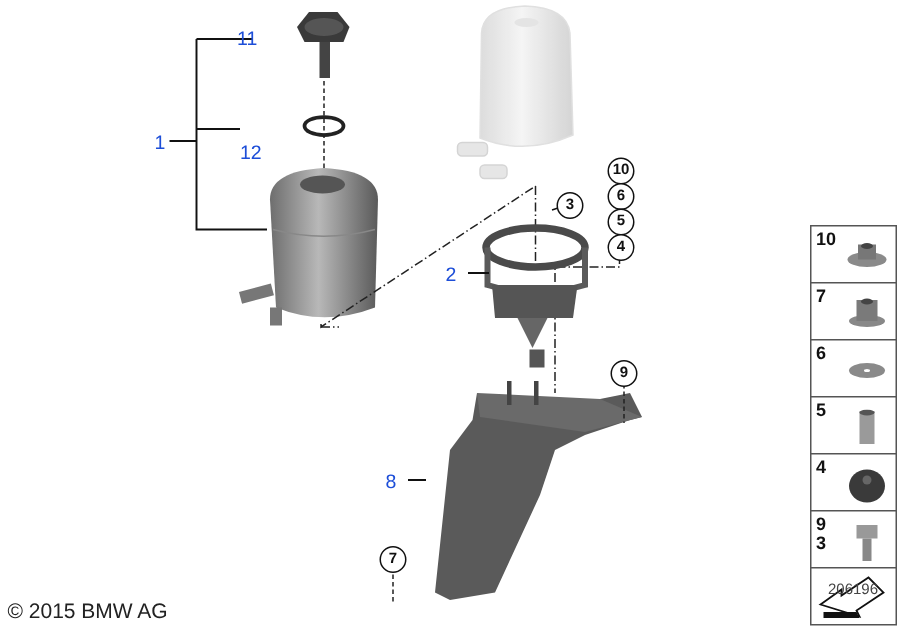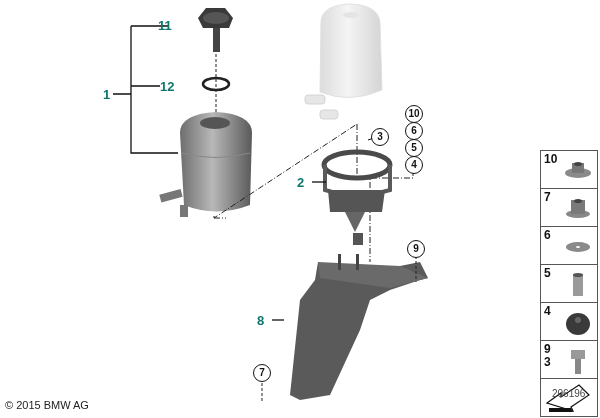--- a/index.html
+++ b/index.html
@@ -1,26 +1,26 @@
 <!DOCTYPE html>
 <html><head>
 <meta charset="utf-8">
 <style>
   html, body { margin:0; padding:0; background:#ffffff; }
   body { width:600px; height:418px; position:relative; overflow:hidden; font-family:"Liberation Sans", sans-serif; }
   #diagram { position:absolute; left:0; top:0; width:600px; height:418px; }
-  .callout { position:absolute; font-weight:bold; font-size:13px; color:#0f766e; line-height:1; }
+  .callout { position:absolute; font-weight:normal; font-size:13px; color:#1d4ed8; line-height:1; }
   .circ { position:absolute; width:16px; height:16px; border:1.3px solid #111; border-radius:50%; background:#fff;
           font-size:10px; font-weight:bold; text-align:center; line-height:16px; color:#111; }
   .plist { position:absolute; left:540px; top:150px; width:58px; }
   .pcell { position:relative; height:37px; border:1px solid #555; border-bottom:none; background:#fff; }
   .pcell:last-child { border-bottom:1px solid #555; }
   .pnum { position:absolute; left:3px; top:2px; font-size:12px; font-weight:bold; line-height:13px; color:#111; }
   .pico { position:absolute; right:5px; top:8px; }
-  .copyright { position:absolute; left:5px; top:399px; font-size:11px; color:#222; }
+  .copyright { position:absolute; left:5px; top:399px; font-size:14px; color:#222; }
   .imgid { position:absolute; left:552px; top:388px; font-size:10px; color:#444; }
 </style>
 </head>
 <body>
 
 <svg id="diagram" viewBox="0 0 600 418" xmlns="http://www.w3.org/2000/svg">
   <defs>
     <linearGradient id="gr" x1="0" x2="1" y1="0" y2="0">
       <stop offset="0" stop-color="#6e6e6e"></stop>
       <stop offset="0.45" stop-color="#b8b8b8"></stop>
@@ -83,21 +83,21 @@
     <path d="M318 262 L400 266 L428 278 L390 288 L320 278 Z" fill="#6a6a6a"></path>
     <rect x="338" y="254" width="3" height="16" fill="#444"></rect>
     <rect x="356" y="254" width="3" height="16" fill="#444"></rect>
   </g>
   <line x1="272" y1="320" x2="284" y2="320" stroke="#111" stroke-width="1.3"></line>
   <line x1="416" y1="256" x2="416" y2="282" stroke="#222" stroke-dasharray="3,2"></line>
   <line x1="262" y1="383" x2="262" y2="403" stroke="#222" stroke-dasharray="3,2"></line>
 </svg>
 
 <span class="callout" style="left:158px;top:19px;">11</span>
-<span class="callout" style="left:160px;top:80px;">12</span>
+<span class="callout" style="left:160px;top:95px;">12</span>
 <span class="callout" style="left:103px;top:88px;">1</span>
 <span class="callout" style="left:297px;top:176px;">2</span>
 <span class="callout" style="left:257px;top:314px;">8</span>
 
 <span class="circ" style="left:371px;top:128px;">3</span>
 <span class="circ" style="left:405px;top:105px;">10</span>
 <span class="circ" style="left:405px;top:122px;">6</span>
 <span class="circ" style="left:405px;top:139px;">5</span>
 <span class="circ" style="left:405px;top:156px;">4</span>
 <span class="circ" style="left:407px;top:240px;">9</span>

